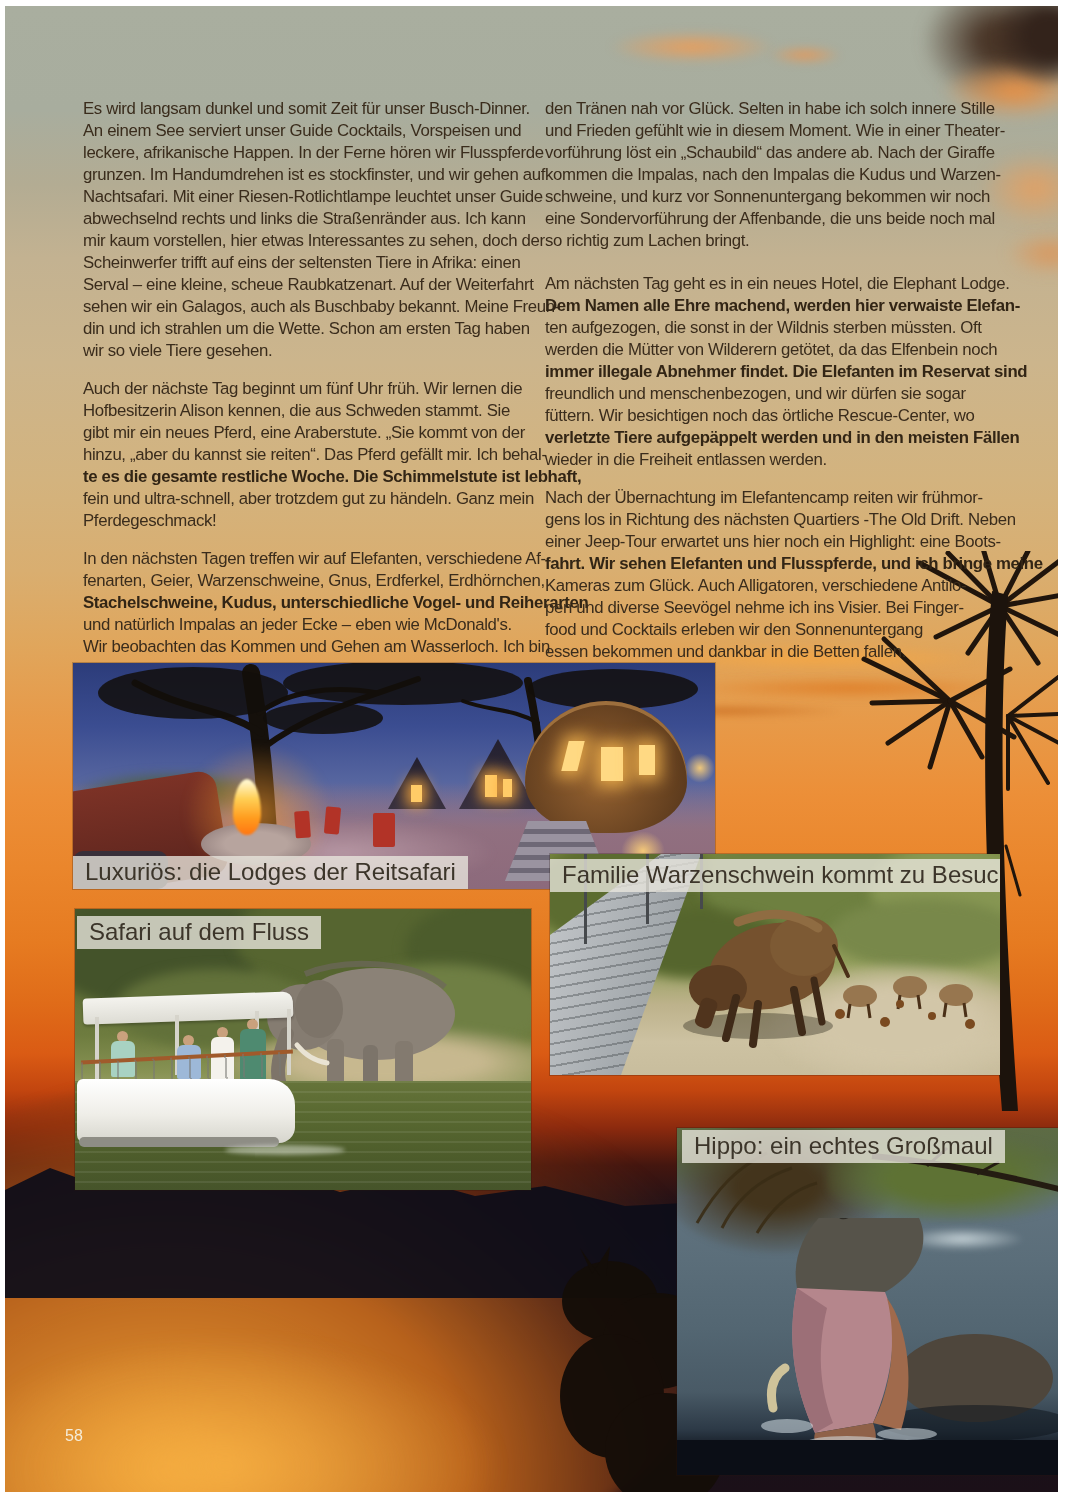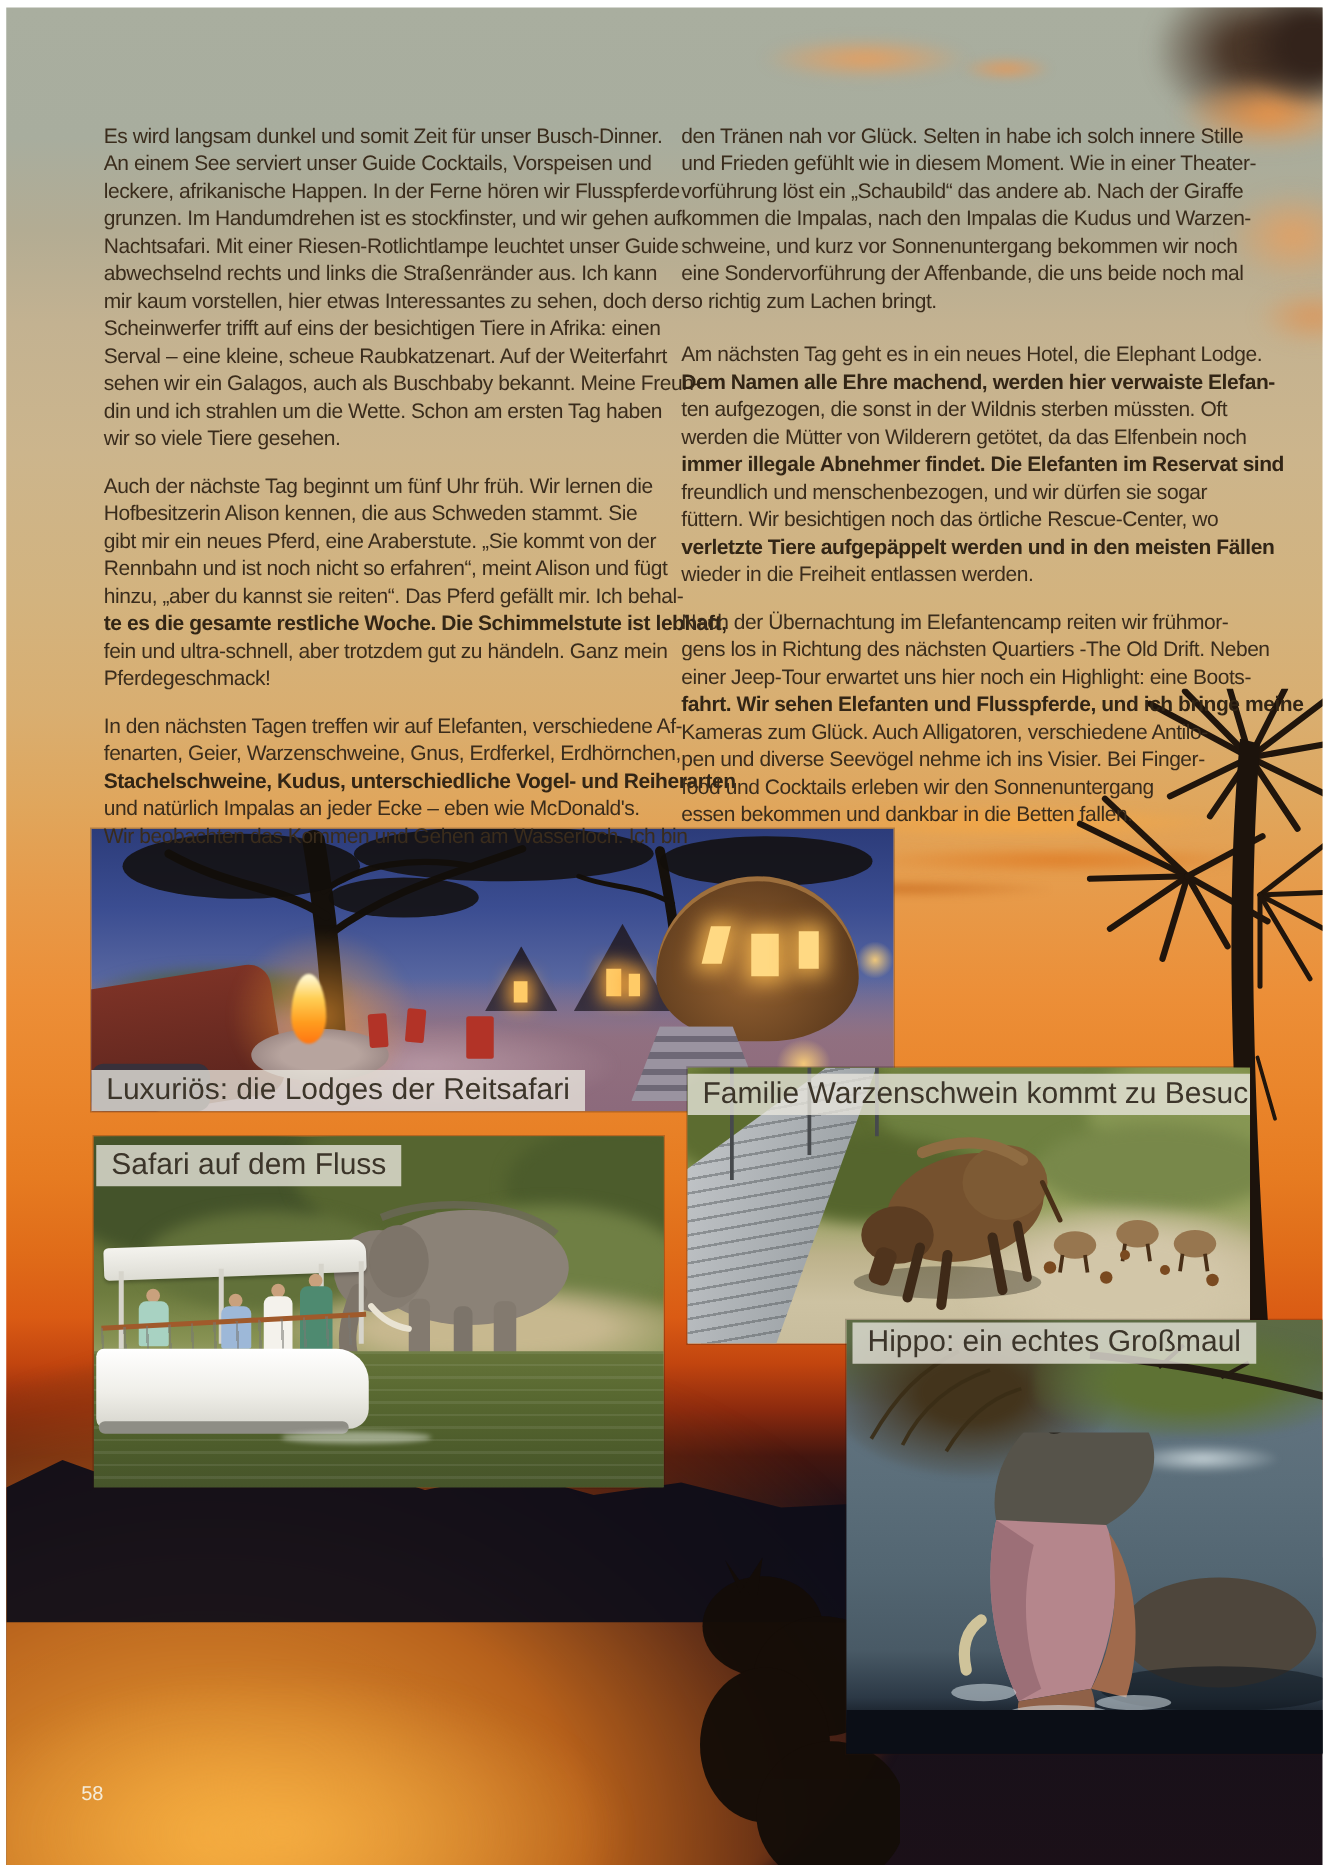--- a/index.html
+++ b/index.html
@@ -94,21 +94,21 @@
   .hull{left:2px;top:170px;width:218px;height:64px;background:linear-gradient(180deg,#ffffff 0%,#efeee8 55%,#d6d5cd 100%);
      border-radius:6px 26px 16px 8px;}
   .rail{left:6px;top:146px;width:212px;height:4px;background:#a05a2b;transform:rotate(-3deg);}
   .railbars{left:6px;top:148px;width:210px;height:24px;transform:rotate(-3deg);
      background:repeating-linear-gradient(90deg,rgba(120,120,115,.55) 0 2px,rgba(255,255,255,0) 2px 18px);}
   .pontoon{left:4px;top:228px;width:200px;height:10px;background:#8e8d85;border-radius:5px;}
   .wake{left:150px;top:236px;width:120px;height:10px;border-radius:50%;background:rgba(235,240,230,.5);filter:blur(2px);}
   .person{border-radius:6px 6px 2px 2px;}
   .phead{width:11px;height:11px;border-radius:50%;background:#c9a17d;}
   
-  .ph-hippo{left:672px;top:1050px;width:386px;height:347px;z-index:3;}
+  .ph-hippo{left:672px;top:1122px;width:386px;height:347px;z-index:3;}
   .hippo-bg{inset:0;background:linear-gradient(180deg,#5d6b44 0%,#5a6a47 9%,#61737f 20%,#5b6e7a 38%,#536672 58%,#495a66 76%,#2c3946 87%,#0d1119 94%,#0a0e15 100%);}
   .roots{left:-15px;top:-10px;width:230px;height:135px;border-radius:50%;
      background:radial-gradient(#43341c 25%,rgba(67,52,28,0) 75%);filter:blur(3px);}
   .grassbank{left:150px;top:8px;width:250px;height:85px;border-radius:40%;
      background:radial-gradient(#5e7234 35%,rgba(94,114,52,0) 80%);filter:blur(3px);}
   .rapids{left:225px;top:100px;width:120px;height:22px;border-radius:50%;
      background:radial-gradient(rgba(210,222,226,.9),rgba(210,222,226,0) 75%);filter:blur(3px);}
   .hippo-bottom{left:0;top:312px;width:100%;height:35px;background:#0b0e16;}
   
   .col{position:absolute;z-index:4;color:#3a2c1c;font-size:16.8px;line-height:22px;letter-spacing:-0.35px;}
@@ -369,31 +369,30 @@
 
     <div class="col col-left">
       <div class="para">
           <div class="line">Es wird langsam dunkel und somit Zeit für unser Busch-Dinner.</div>
           <div class="line">An einem See serviert unser Guide Cocktails, Vorspeisen und</div>
           <div class="line">leckere, afrikanische Happen. In der Ferne hören wir Flusspferde</div>
           <div class="line">grunzen. Im Handumdrehen ist es stockfinster, und wir gehen auf</div>
           <div class="line">Nachtsafari. Mit einer Riesen-Rotlichtlampe leuchtet unser Guide</div>
           <div class="line">abwechselnd rechts und links die Straßenränder aus. Ich kann</div>
           <div class="line">mir kaum vorstellen, hier etwas Interessantes zu sehen, doch der</div>
-          <div class="line">Scheinwerfer trifft auf eins der besichtigen Tiere in Afrika: einen</div>
+          <div class="line">Scheinwerfer trifft auf eins der seltensten Tiere in Afrika: einen</div>
           <div class="line">Serval – eine kleine, scheue Raubkatzenart. Auf der Weiterfahrt</div>
           <div class="line">sehen wir ein Galagos, auch als Buschbaby bekannt. Meine Freun-</div>
           <div class="line">din und ich strahlen um die Wette. Schon am ersten Tag haben</div>
           <div class="line">wir so viele Tiere gesehen.</div>
         </div>
       <div class="para">
           <div class="line">Auch der nächste Tag beginnt um fünf Uhr früh. Wir lernen die</div>
           <div class="line">Hofbesitzerin Alison kennen, die aus Schweden stammt. Sie</div>
           <div class="line">gibt mir ein neues Pferd, eine Araberstute. „Sie kommt von der</div>
-          <div class="line">Rennbahn und ist noch nicht so erfahren“, meint Alison und fügt</div>
           <div class="line">hinzu, „aber du kannst sie reiten“. Das Pferd gefällt mir. Ich behal-</div>
           <div class="line bold">te es die gesamte restliche Woche. Die Schimmelstute ist lebhaft,</div>
           <div class="line">fein und ultra-schnell, aber trotzdem gut zu händeln. Ganz mein</div>
           <div class="line">Pferdegeschmack!</div>
         </div>
       <div class="para">
           <div class="line">In den nächsten Tagen treffen wir auf Elefanten, verschiedene Af-</div>
           <div class="line">fenarten, Geier, Warzenschweine, Gnus, Erdferkel, Erdhörnchen,</div>
           <div class="line bold">Stachelschweine, Kudus, unterschiedliche Vogel- und Reiherarten</div>
           <div class="line">und natürlich Impalas an jeder Ecke – eben wie McDonald's.</div>

